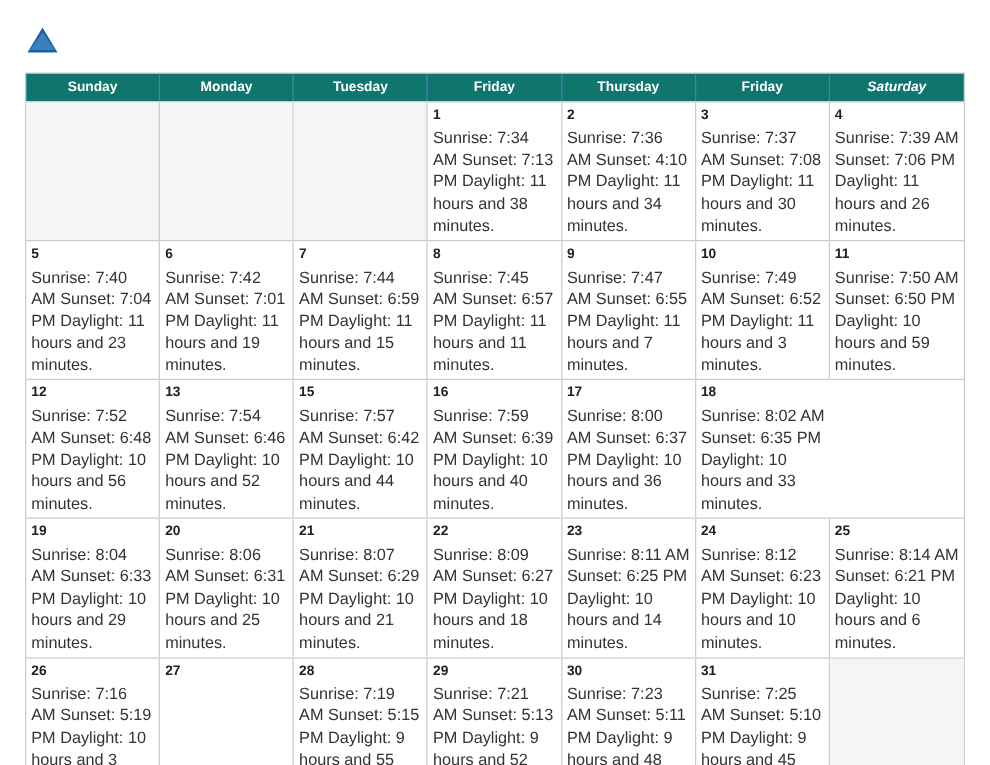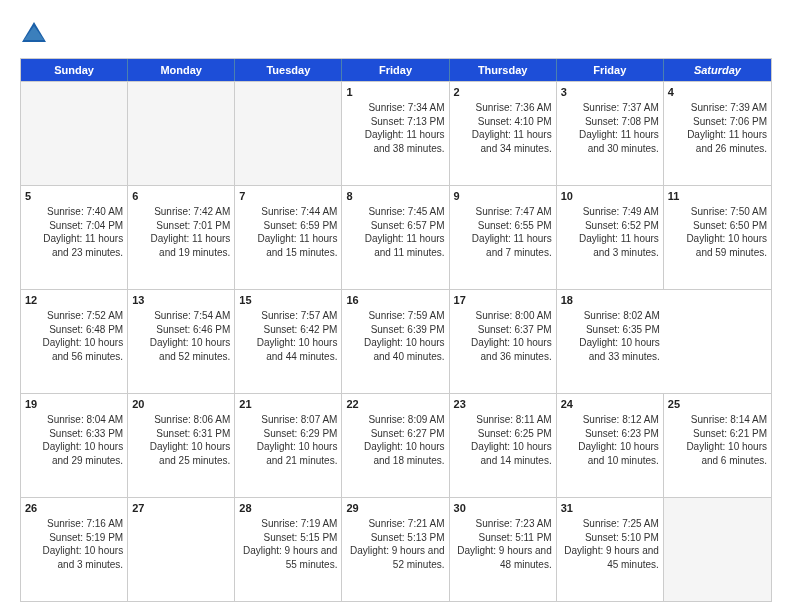--- a/index.html
+++ b/index.html
@@ -54,21 +54,21 @@
     }
     .calendar {
       flex: 1;
       display: flex;
       flex-direction: column;
       border: 1px solid #ccc;
     }
     .cal-header {
       display: grid;
       grid-template-columns: repeat(7, 1fr);
-      background: #1d4ed8;
+      background: #0f766e;
     }
     .cal-header-cell {
       color: #fff;
       font-size: 11px;
       font-weight: bold;
       text-align: center;
       padding: 5px 2px;
       border-right: 1px solid #4a80b0;
     }
     .cal-header-cell:last-child { border-right: none; font-style: italic; }
@@ -96,24 +96,23 @@
     .cal-cell:last-child { border-right: none; }
     .cal-cell.empty { background: #f5f5f5; }
     .day-number {
       font-size: 11px;
       font-weight: bold;
       color: #222;
       display: block;
       margin-bottom: 1px;
     }
     .cell-info {
-      font-size: 10px;
+      font-size: 13px;
       color: #333;
       line-height: 1.35;
-      text-align: right;
     }
   </style>
 </head>
 <body>
 
 <div class="page">
   <div class="header">
     <div class="logo">
       <svg class="logo-icon" viewBox="0 0 28 28">
         <polygon points="14,2 26,22 2,22" fill="#1a5fa8"></polygon>

